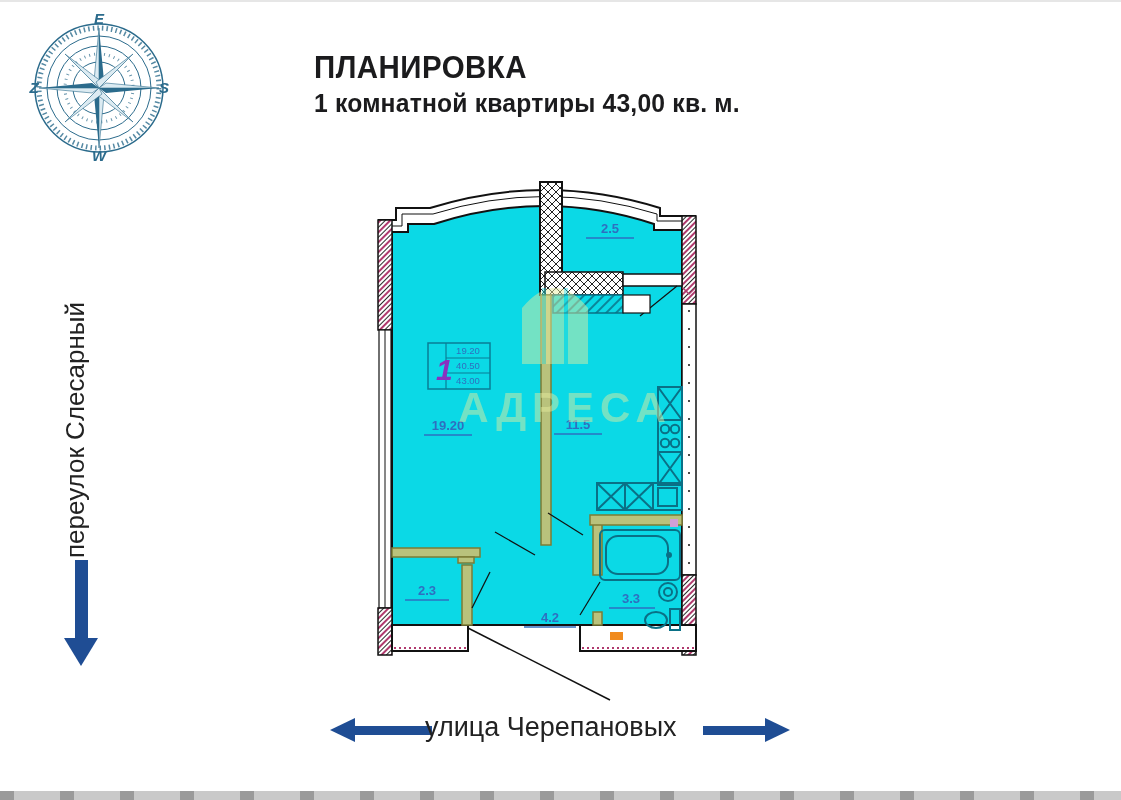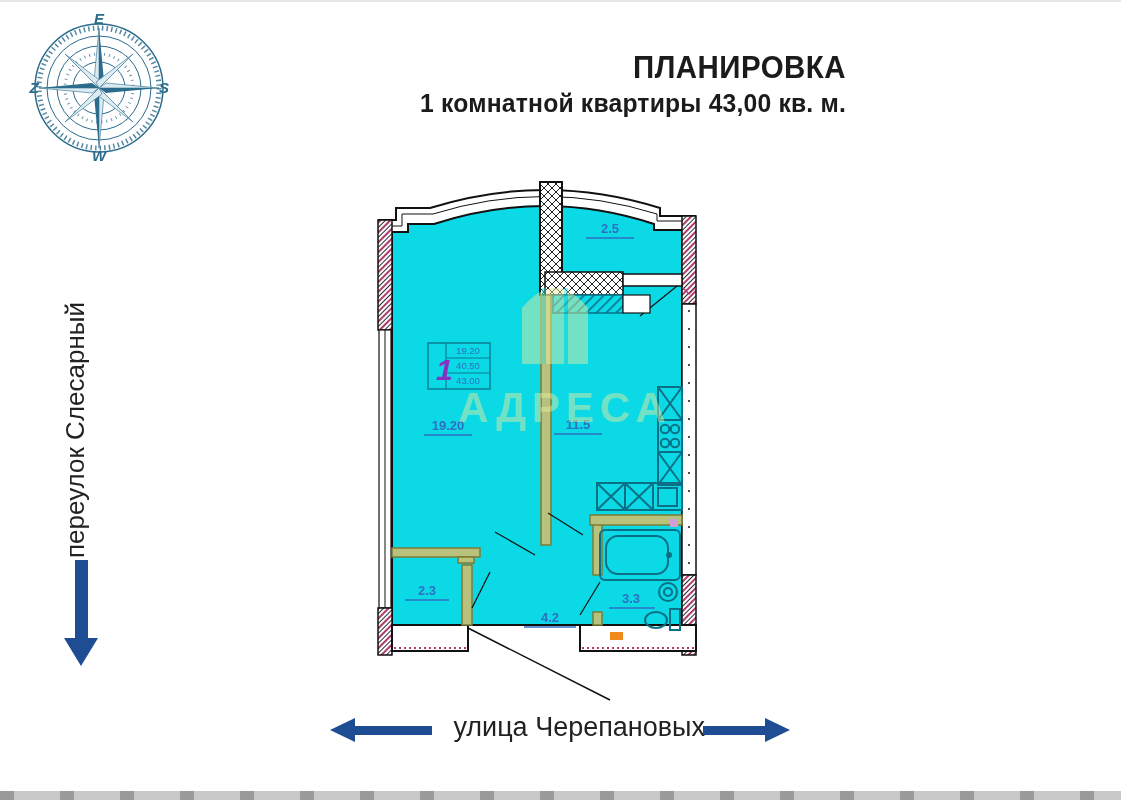--- a/index.html
+++ b/index.html
@@ -1,29 +1,29 @@
 <!DOCTYPE html>
 <html><head>
 <meta charset="utf-8">
 <style>
   html,body{margin:0;padding:0;background:#fff;}
   .canvas{position:relative;width:1121px;height:800px;background:#ffffff;overflow:hidden;
           font-family:"Liberation Sans",sans-serif;}
   
-  .title{position:absolute;left:300px;top:50px;width:560px;text-align:right;color:#1b1b1d;}
+  .title{position:absolute;left:300px;top:50px;width:560px;text-align:left;color:#1b1b1d;}
   .title .l1{font-size:31px;font-weight:800;letter-spacing:.5px;transform:scaleX(.95);}
   .title .l2{font-size:26px;font-weight:800;letter-spacing:.2px;transform:scaleX(.95);margin-top:2px;}
   
   .street-left{position:absolute;left:-68px;top:408px;width:300px;height:44px;
                transform:rotate(-90deg);text-align:center;font-size:26px;color:#222;white-space:nowrap;}
   .arrow-down-shaft{position:absolute;left:75px;top:560px;width:13px;height:80px;background:#1f4d94;}
   .arrow-down-head{position:absolute;left:64px;top:638px;width:0;height:0;
     border-left:17px solid transparent;border-right:17px solid transparent;border-top:28px solid #1f4d94;}
   
-  .street-bottom{position:absolute;left:425px;top:712px;width:280px;text-align:right;
+  .street-bottom{position:absolute;left:425px;top:712px;width:280px;text-align:left;
                  font-size:27px;color:#222;white-space:nowrap;}
   .arrow-left-shaft{position:absolute;left:352px;top:726px;width:80px;height:9px;background:#1f4d94;}
   .arrow-left-head{position:absolute;left:330px;top:718px;width:0;height:0;
     border-top:12px solid transparent;border-bottom:12px solid transparent;border-right:25px solid #1f4d94;}
   .arrow-right-shaft{position:absolute;left:703px;top:726px;width:64px;height:9px;background:#1f4d94;}
   .arrow-right-head{position:absolute;left:765px;top:718px;width:0;height:0;
     border-top:12px solid transparent;border-bottom:12px solid transparent;border-left:25px solid #1f4d94;}
   .compass{position:absolute;left:28px;top:10px;}
   .plan{position:absolute;left:372px;top:168px;}
   .bottom-bar{position:absolute;left:0;top:791px;width:1121px;height:9px;background:#c9c9c9;

